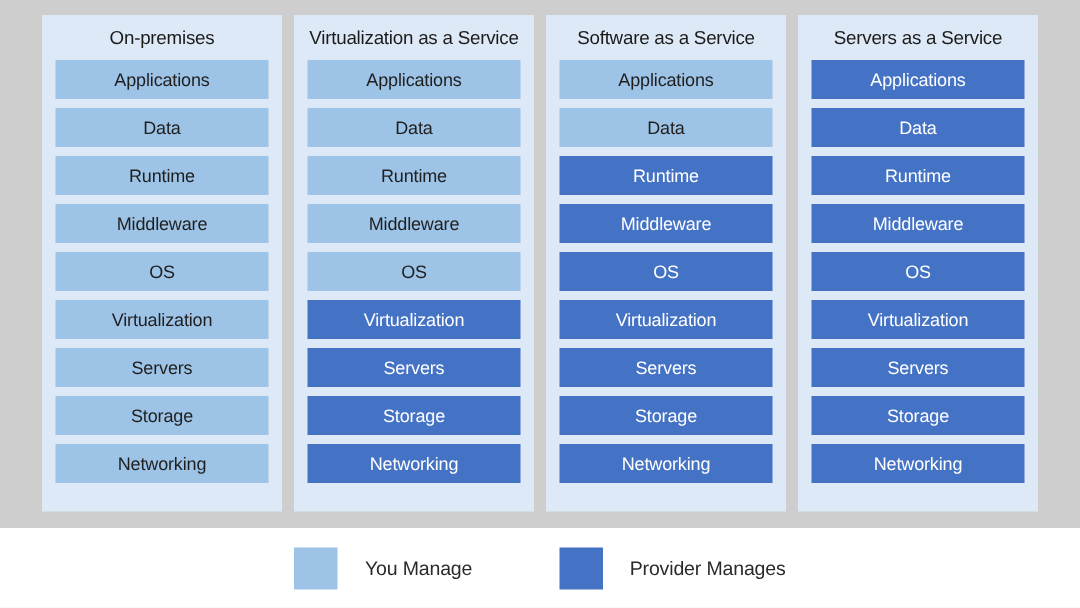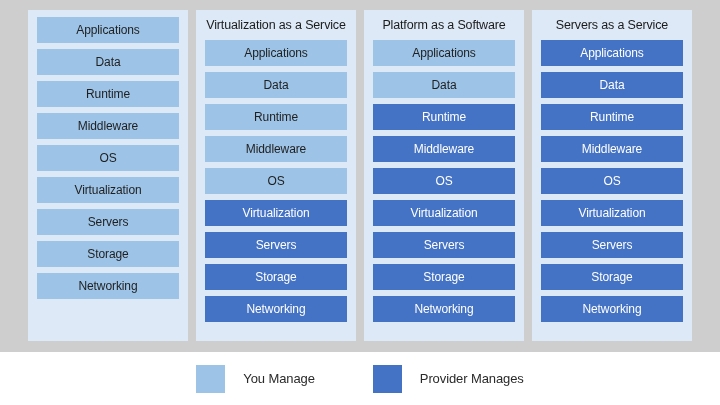--- a/index.html
+++ b/index.html
@@ -135,20 +135,21 @@
   }
 </style>
 </head>
 <body>
 
 <div id="stage">
 
   <div id="canvas">
     <div id="columns">
         <div class="column-card">
+          <div class="column-title">On-premises</div>
           <div class="layer-stack">
             <div class="layer you-manage">Applications</div>
             <div class="layer you-manage">Data</div>
             <div class="layer you-manage">Runtime</div>
             <div class="layer you-manage">Middleware</div>
             <div class="layer you-manage">OS</div>
             <div class="layer you-manage">Virtualization</div>
             <div class="layer you-manage">Servers</div>
             <div class="layer you-manage">Storage</div>
             <div class="layer you-manage">Networking</div>
@@ -162,21 +163,21 @@
             <div class="layer you-manage">Runtime</div>
             <div class="layer you-manage">Middleware</div>
             <div class="layer you-manage">OS</div>
             <div class="layer provider-manages">Virtualization</div>
             <div class="layer provider-manages">Servers</div>
             <div class="layer provider-manages">Storage</div>
             <div class="layer provider-manages">Networking</div>
           </div>
         </div>
         <div class="column-card">
-          <div class="column-title">Platform as a Software</div>
+          <div class="column-title">Software as a Service</div>
           <div class="layer-stack">
             <div class="layer you-manage">Applications</div>
             <div class="layer you-manage">Data</div>
             <div class="layer provider-manages">Runtime</div>
             <div class="layer provider-manages">Middleware</div>
             <div class="layer provider-manages">OS</div>
             <div class="layer provider-manages">Virtualization</div>
             <div class="layer provider-manages">Servers</div>
             <div class="layer provider-manages">Storage</div>
             <div class="layer provider-manages">Networking</div>

